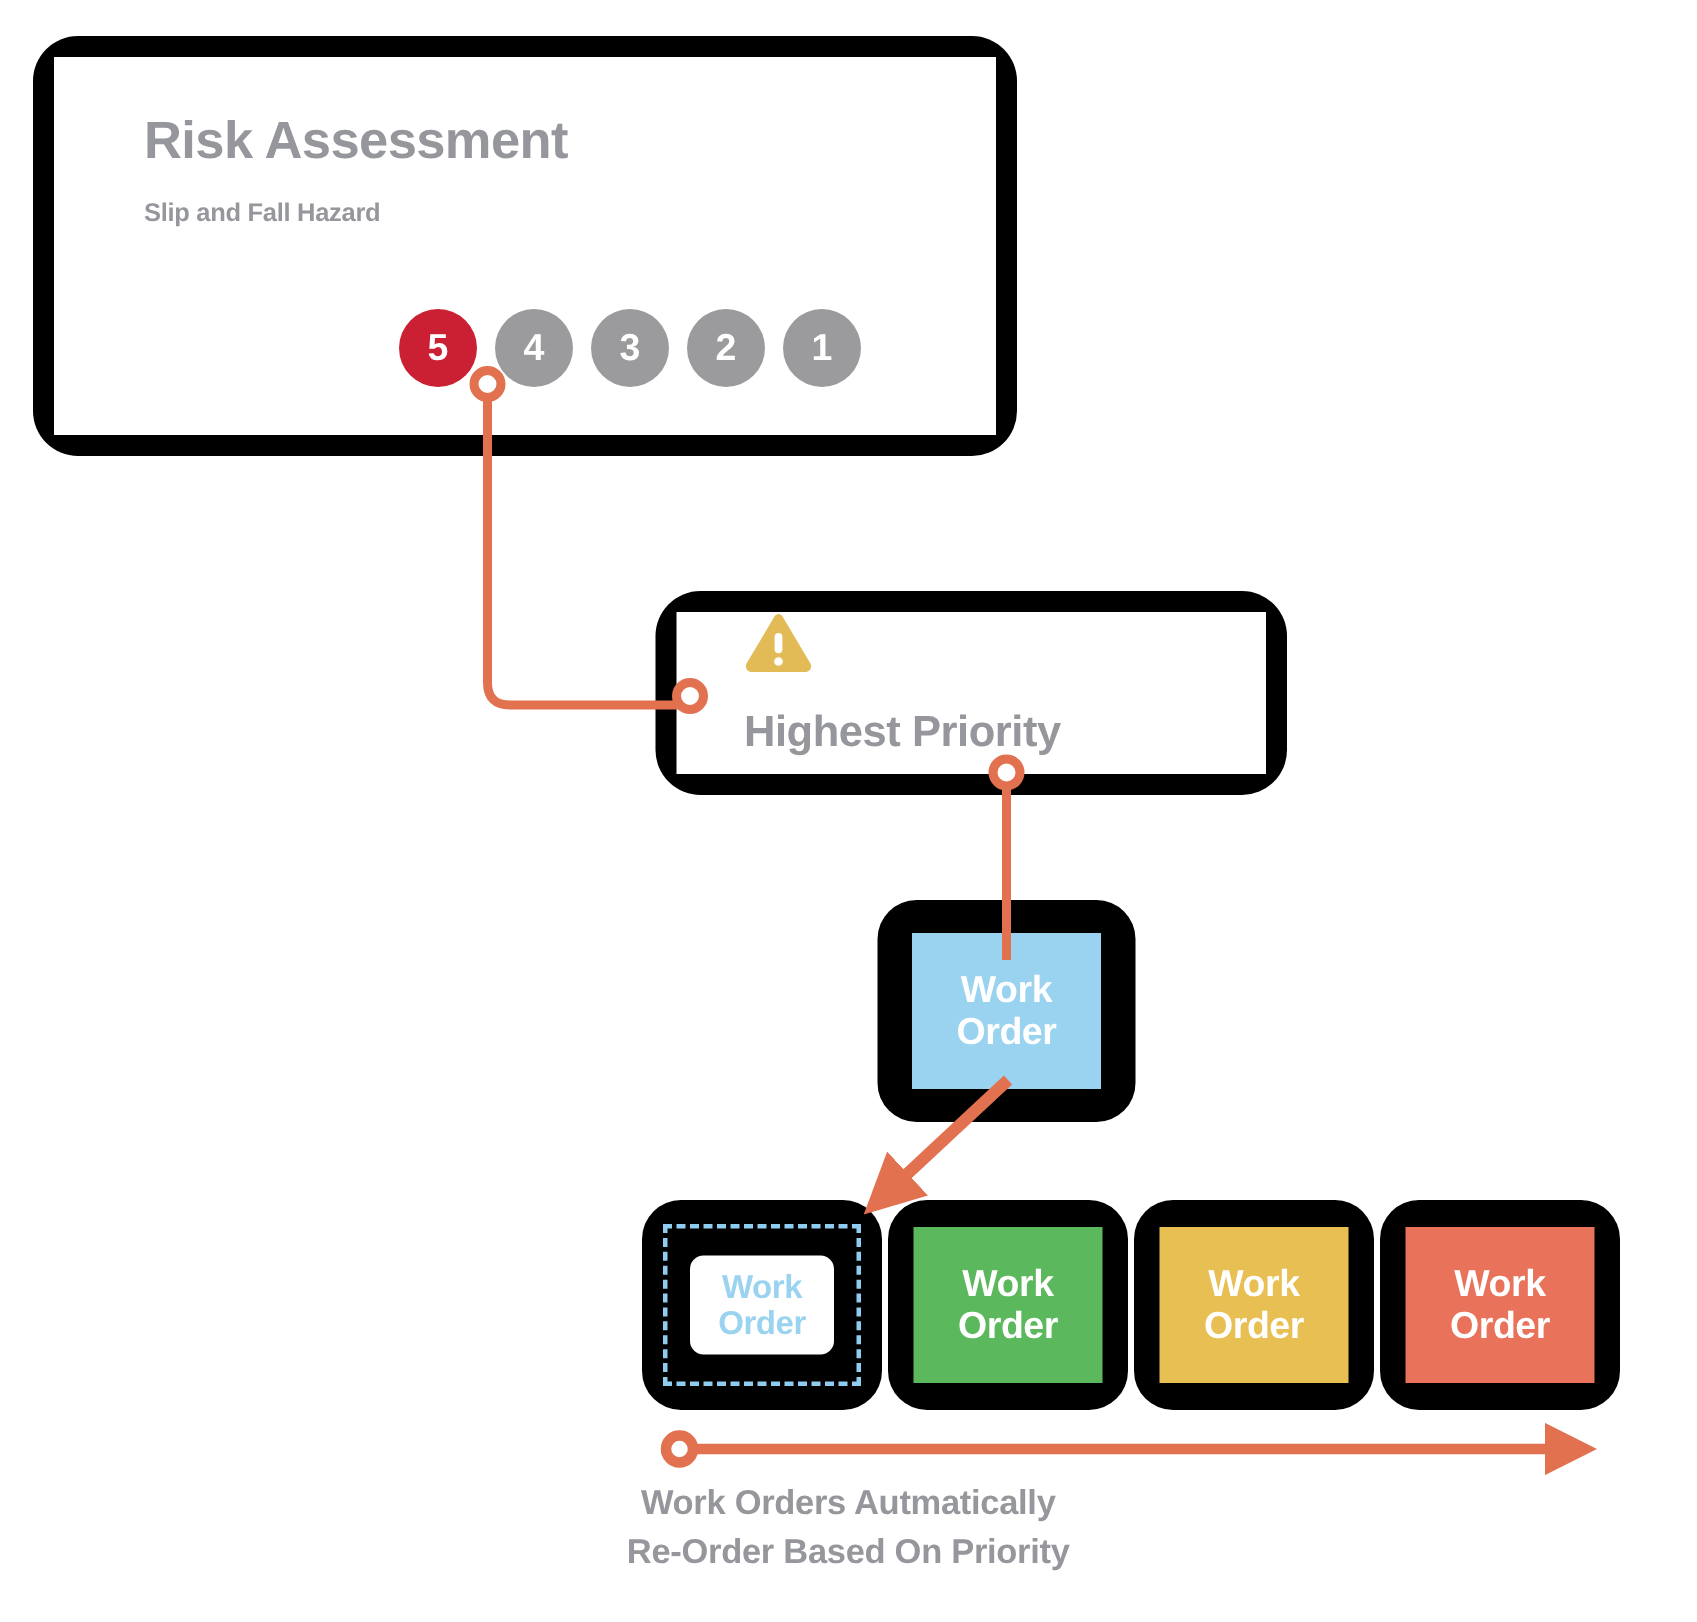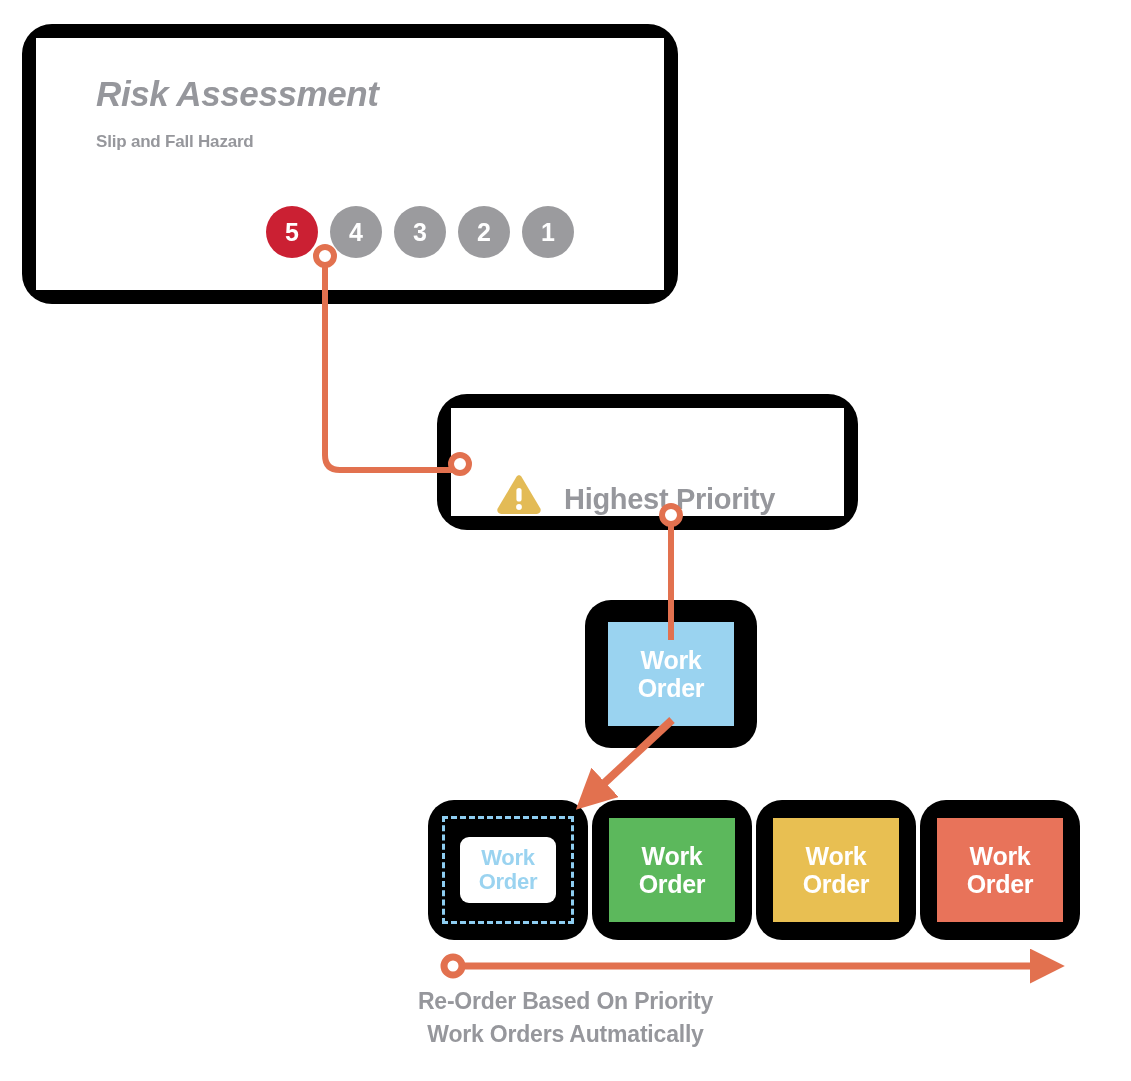--- a/index.html
+++ b/index.html
@@ -50,21 +50,20 @@
     padding: 38px 0 0 60px;
   }
   .card-title {
     font-size: 35px;
     font-weight: bold;
     color: #96979c;
     letter-spacing: -0.4px;
     line-height: 1;
     margin: 0;
     white-space: nowrap;
-    font-style: italic;
   }
   .card-subtitle {
     font-size: 17px;
     font-weight: bold;
     color: #96979c;
     letter-spacing: -0.2px;
     margin: 21px 0 0 0;
     white-space: nowrap;
   }
 
@@ -96,23 +95,24 @@
   #priority-card {
     left: 437px;
     top: 394px;
     width: 421px;
     height: 136px;
     border-radius: 30px;
     padding: 14px;
   }
   #priority-card > .screen {
     display: flex;
-    align-items: flex-end;
+    align-items: flex-start;
     padding-left: 45px;
     gap: 22px;
+    flex-direction: column;
   }
   .warn-icon {
     width: 46px;
     height: 42px;
     flex: none;
     display: block;
   }
   .priority-label {
     font-size: 29px;
     font-weight: bold;
@@ -310,17 +310,17 @@
         <path d="M0,0 L5,2.5 L0,5 z" fill="#e2714f"></path>
       </marker>
     </defs>
     <line x1="672" y1="720" x2="584" y2="802" stroke="#e2714f" stroke-width="8" marker-end="url(#arrow-diag)"></line>
 
     <line x1="462" y1="966" x2="1055" y2="966" stroke="#e2714f" stroke-width="7" marker-end="url(#arrow-axis)"></line>
     <circle cx="453" cy="966" r="9" fill="#ffffff" stroke="#e2714f" stroke-width="7"></circle>
   </svg>
 
   <div id="caption">
+    <div>Work Orders Autmatically</div>
     <div>Re-Order Based On Priority</div>
-    <div>Work Orders Autmatically</div>
   </div>
 
 </div>
 
 </body></html>

